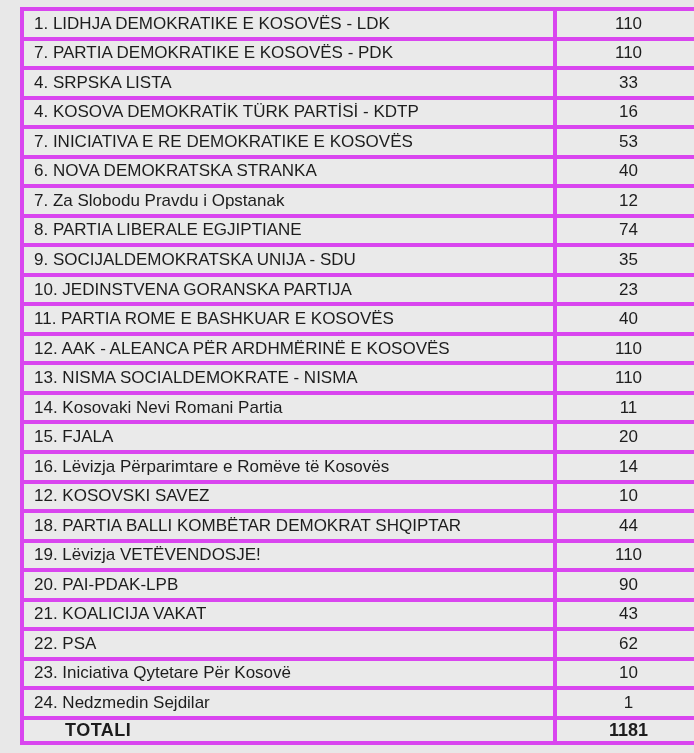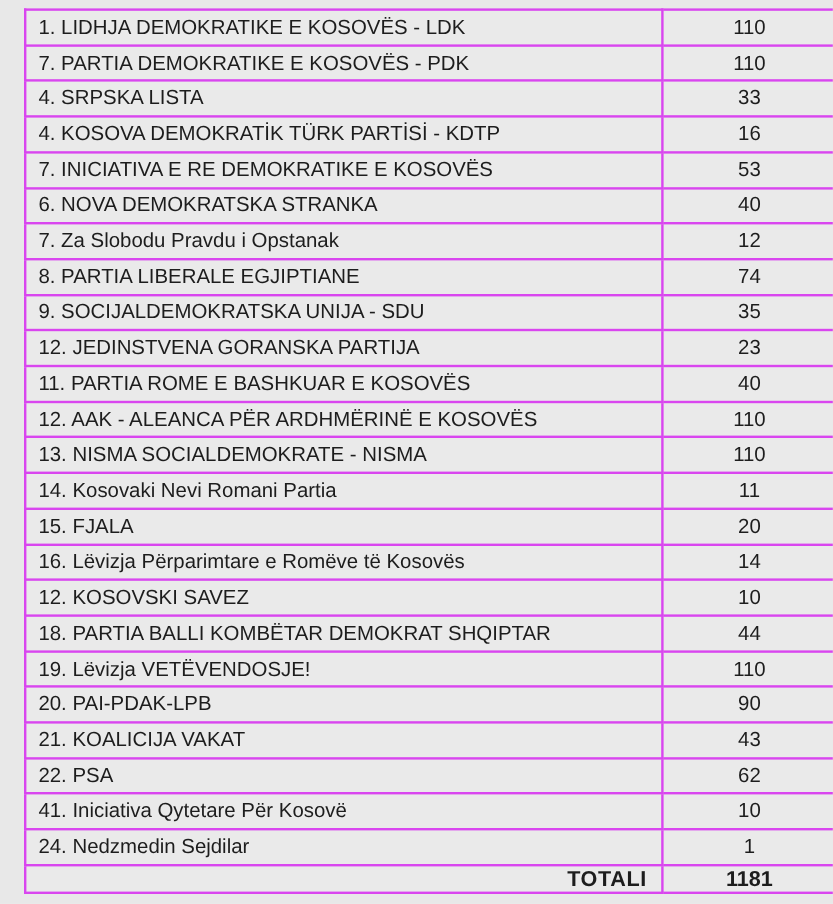--- a/index.html
+++ b/index.html
@@ -20,40 +20,40 @@
     left: 20px;
   }
   table.results {
     border-collapse: collapse;
     table-layout: fixed;
     width: 654px;
     height: 738px;
     background: #eaeaea;
   }
   table.results td {
-    border: 2px solid #d946ef;
+    border: 4px solid #d946ef;
     color: #1d1d1d;
     font-size: 17px;
     vertical-align: middle;
     overflow: hidden;
     white-space: nowrap;
   }
   td.party-name-cell {
     width: 511px;
     text-align: left;
     padding: 0 8px 0 10px;
   }
   td.count-cell {
     width: 139px;
     text-align: center;
     padding: 0 2px;
     border-left-width: 1px;
   }
   tr.total-row td.party-name-cell {
-    text-align: right;
+    text-align: left;
     font-weight: bold;
     font-size: 18px;
     padding-right: 12px;
     letter-spacing: 0.5px;
     padding-left: 41px;
   }
   tr.total-row td.count-cell {
     font-weight: bold;
     font-size: 18px;
   }
@@ -104,21 +104,21 @@
     <td class="party-name-cell">8. PARTIA LIBERALE EGJIPTIANE</td>
     <td class="count-cell">74</td>
   </tr>
 
   <tr>
     <td class="party-name-cell">9. SOCIJALDEMOKRATSKA UNIJA - SDU</td>
     <td class="count-cell">35</td>
   </tr>
 
   <tr>
-    <td class="party-name-cell">12. JEDINSTVENA GORANSKA PARTIJA</td>
+    <td class="party-name-cell">10. JEDINSTVENA GORANSKA PARTIJA</td>
     <td class="count-cell">23</td>
   </tr>
 
   <tr>
     <td class="party-name-cell">11. PARTIA ROME E BASHKUAR E KOSOVËS</td>
     <td class="count-cell">40</td>
   </tr>
 
   <tr>
     <td class="party-name-cell">12. AAK - ALEANCA PËR ARDHMËRINË E KOSOVËS</td>
@@ -169,21 +169,21 @@
     <td class="party-name-cell">21. KOALICIJA VAKAT</td>
     <td class="count-cell">43</td>
   </tr>
 
   <tr>
     <td class="party-name-cell">22. PSA</td>
     <td class="count-cell">62</td>
   </tr>
 
   <tr>
-    <td class="party-name-cell">41. Iniciativa Qytetare Për Kosovë</td>
+    <td class="party-name-cell">23. Iniciativa Qytetare Për Kosovë</td>
     <td class="count-cell">10</td>
   </tr>
 
   <tr>
     <td class="party-name-cell">24. Nedzmedin Sejdilar</td>
     <td class="count-cell">1</td>
   </tr>
 </tbody>
     <tfoot>
       <tr class="total-row">

